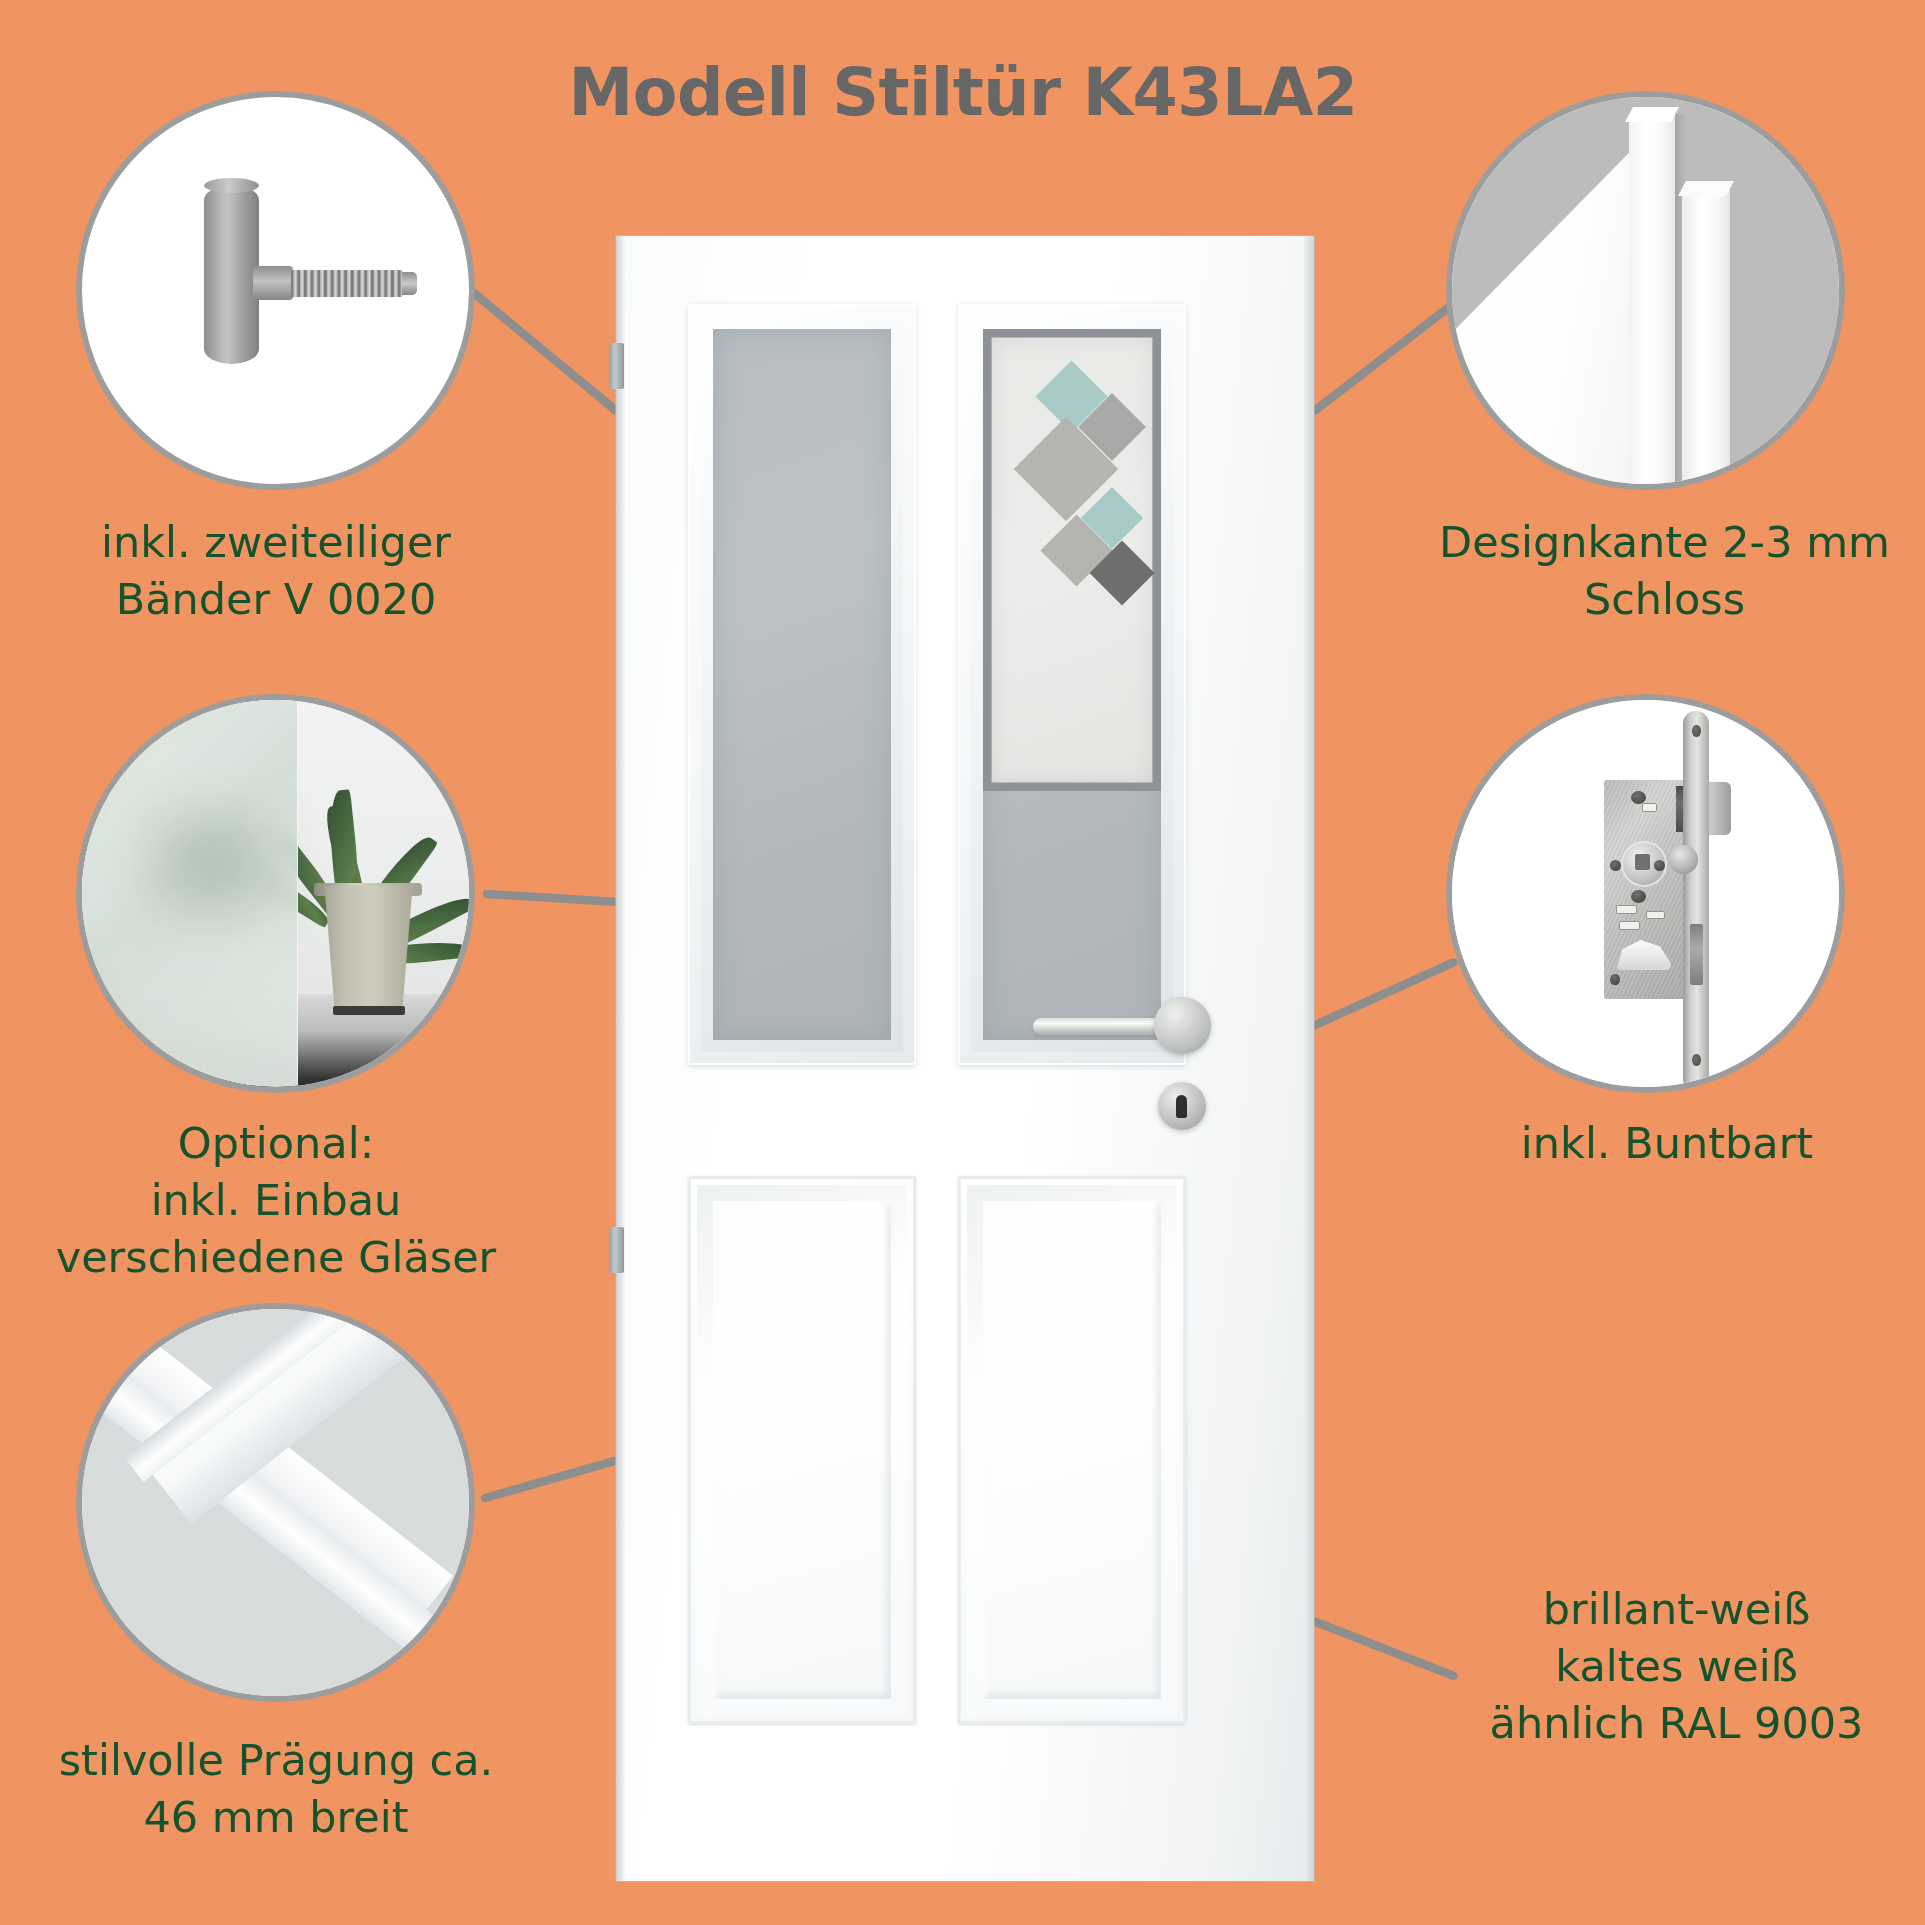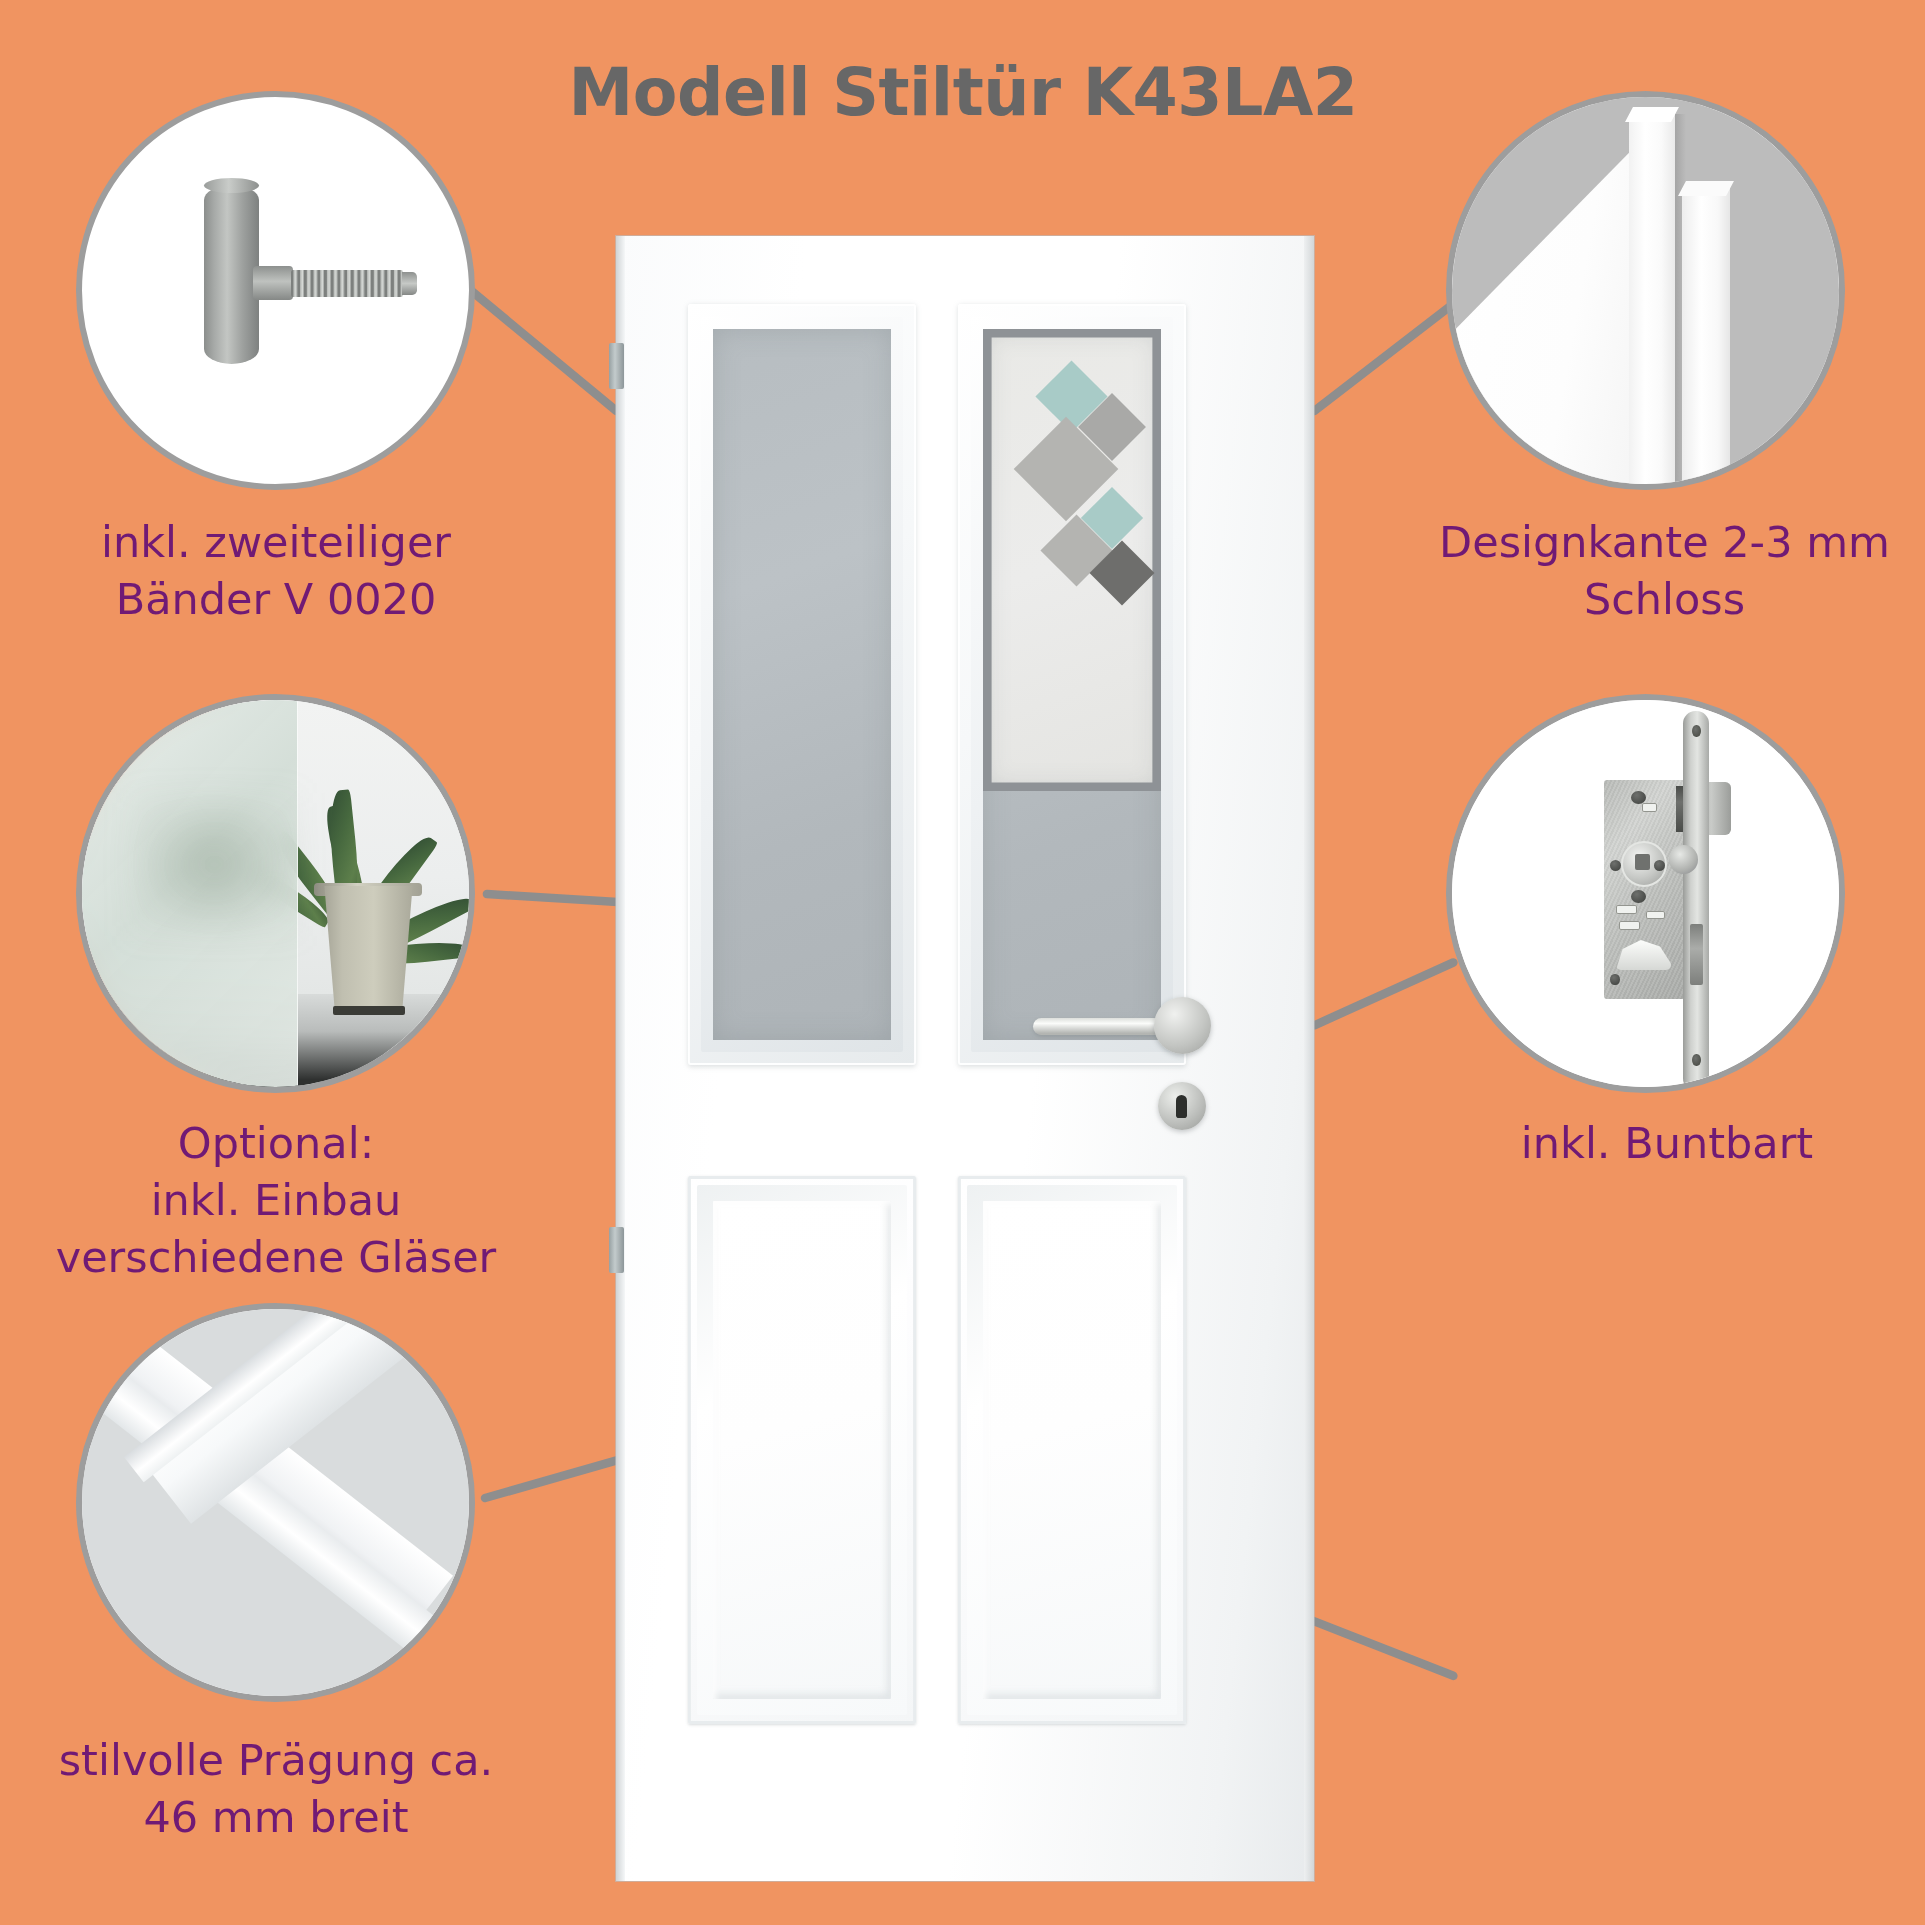--- a/index.html
+++ b/index.html
@@ -55,21 +55,21 @@
     position: absolute;
     inset: 0;
   }
 
   
   .caption {
     position: absolute;
     text-align: center;
     font-size: 43px;
     line-height: 1.32;
-    color: #701a75;
+    color: #14532d;
     font-weight: 400;
   }
 
   
   .hinge-body {
     position: absolute;
     left: 122px; top: 88px;
     width: 55px; height: 179px;
     border-radius: 27.6px / 15px;
     background: linear-gradient(90deg,#8b8e8c 0%,#a6a9a7 18%,#c3c6c3 42%,#9ea19f 70%,#7e8180 100%);
@@ -559,15 +559,20 @@
       <div class="lock-slot" style="left:190px; top:103px; width:13.3px; height:6.7px;"></div>
       <div class="lock-slot" style="left:164px; top:205px; width:19px; height:6.7px;"></div>
       <div class="lock-slot" style="left:167px; top:221px; width:19px; height:6.7px;"></div>
       <div class="lock-slot" style="left:194px; top:211px; width:17px; height:5.7px;"></div>
     </div>
   </div>
   <div class="caption" style="left:1408px; top:1115px; width:518px;">
     <div>inkl. Buntbart</div>
   </div>
 
+  <div class="caption" style="left:1427px; top:1581px; width:499px;">
+    <div>brillant-weiß</div>
+    <div>kaltes weiß</div>
+    <div>ähnlich RAL 9003</div>
+  </div>
 
 </div>
 
 
 </body></html>

